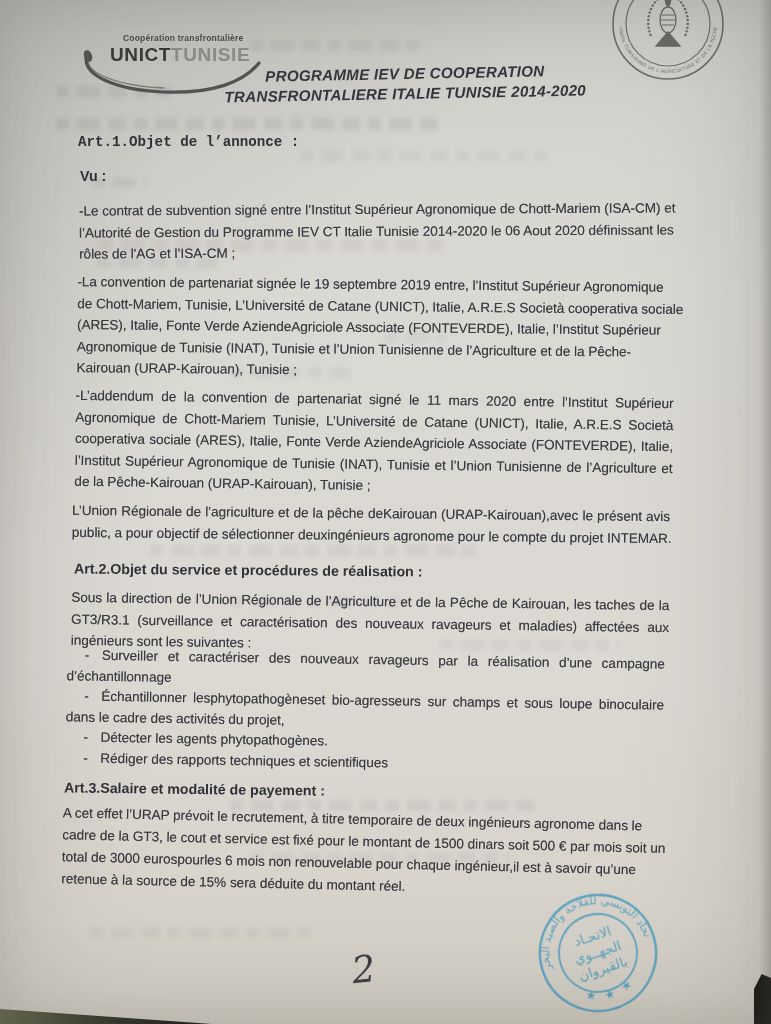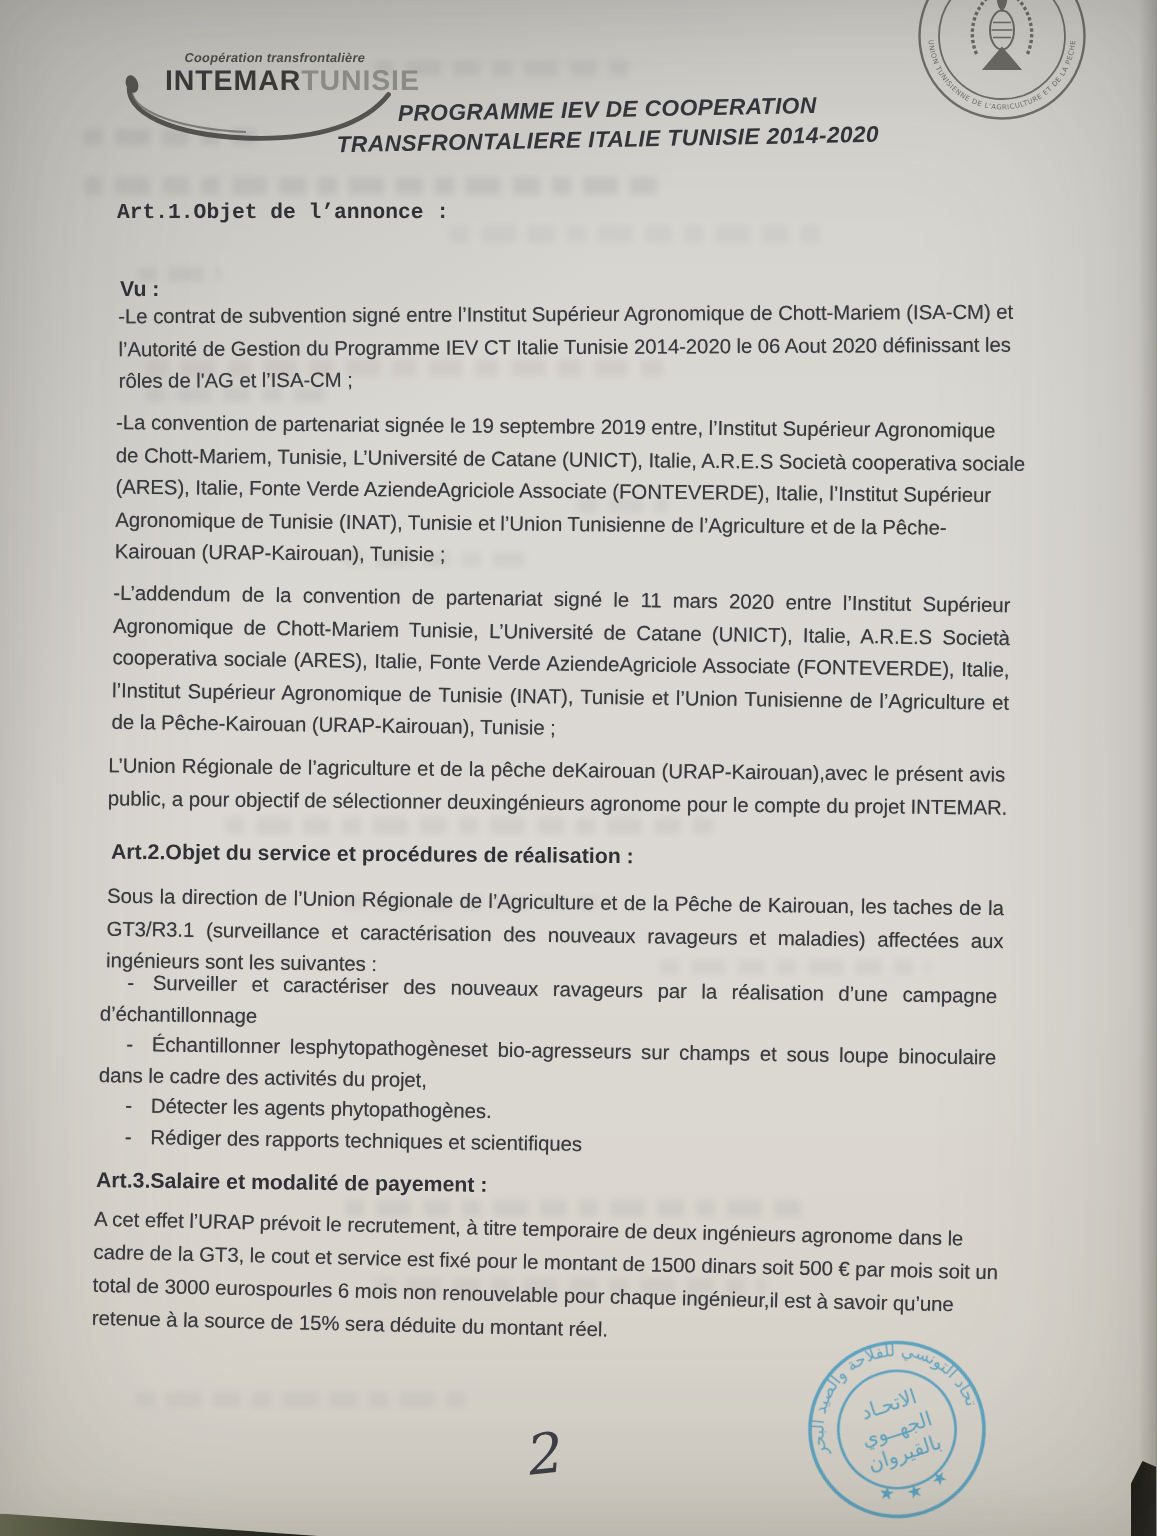--- a/index.html
+++ b/index.html
@@ -12,21 +12,21 @@
     color:#383a40;
   }
   .abs{position:absolute;}
   .blk{position:absolute; width:598px; font-size:13.6px; line-height:21.5px;
        letter-spacing:-0.05px; color:#383a40; text-shadow:0 0 .5px rgba(52,54,60,.55);}
   .line{white-space:nowrap;}
   .line.just{white-space:normal; text-align:justify; text-align-last:justify; width:100%;}
   .hd{font-weight:bold; font-size:14.2px; color:#303238; white-space:nowrap;}
   .title{ text-align:center; font-weight:bold; font-style:italic; font-size:15.2px;
           line-height:19.5px; letter-spacing:.25px; color:#34363c;}
-  .tagline{font-size:8.5px; font-weight:bold; font-style:italic; color:#4a4a48; letter-spacing:.2px;}
+  .tagline{font-size:8.5px; font-weight:bold; color:#4a4a48; letter-spacing:.2px;}
   .brand{font-size:19px; font-weight:bold; letter-spacing:.6px;}
   .brand .b1{color:#39393a;}
   .brand .b2{color:#8f8f8b;text-align:center;}
   .bmark{display:inline-block; margin-left:18px; width:17px;}
   .bullets .line{line-height:20.6px;}
   .pagenum{font-family:"DejaVu Serif", serif; font-style:italic; font-size:37px;
            color:#3d3e46; transform:rotate(-6deg);}
   .ghost{position:absolute; filter:blur(2px); border-radius:2px; pointer-events:none;
     background:repeating-linear-gradient(90deg, #6e6c76 0 13px, transparent 13px 21px,
       #6e6c76 21px 44px, transparent 44px 52px, #6e6c76 52px 70px, transparent 70px 78px);}
@@ -56,21 +56,21 @@
   <div class="ghost" style="left:385px;top:332px;width:60px;height:10px;opacity:.08"></div>
   <div class="ghost" style="left:230px;top:368px;width:120px;height:10px;opacity:.08"></div>
   <div class="ghost" style="left:150px;top:545px;width:330px;height:11px;opacity:.09"></div>
   <div class="ghost" style="left:230px;top:597px;width:180px;height:10px;opacity:.08"></div>
   <div class="ghost" style="left:440px;top:640px;width:180px;height:10px;opacity:.08"></div>
   <div class="ghost" style="left:230px;top:800px;width:310px;height:11px;opacity:.10"></div>
   <div class="ghost" style="left:250px;top:852px;width:260px;height:11px;opacity:.08"></div>
   <div class="ghost" style="left:90px;top:928px;width:220px;height:10px;opacity:.08"></div>
 
   <div class="abs tagline" style="left:123px;top:33px;">Coopération transfrontalière</div>
-  <div class="abs brand" style="left:110px;top:44px;"><span class="b1">INTEMAR</span><span class="b2">TUNISIE</span></div>
+  <div class="abs brand" style="left:110px;top:44px;"><span class="b1">UNICT</span><span class="b2">TUNISIE</span></div>
   <svg class="abs" style="left:80px;top:48px;opacity:.82" width="185" height="55" viewBox="0 0 185 55">
     <path d="M7,6 C0,28 38,42 83,44 C133,46 164,34 179,15" fill="none" stroke="#3c3b39" stroke-width="3.2" stroke-linecap="round"></path>
     <path d="M8,9 C4,26 40,38 84,40" fill="none" stroke="#4a4946" stroke-width="1.4" opacity=".7"></path>
     <ellipse cx="8" cy="8" rx="4" ry="6" fill="#3c3b39" transform="rotate(-20 8 8)"></ellipse>
   </svg>
 
   <svg class="abs" style="left:606px;top:-38px;opacity:.8;filter:blur(.2px)" width="124" height="124" viewBox="0 0 124 124">
     <defs>
       <path id="arcT" d="M 16,62 A 46,46 0 1 1 108,62" fill="none"></path>
       <path id="arcB" d="M 13,62 A 49,49 0 1 0 111,62" fill="none"></path>
@@ -88,21 +88,21 @@
       <path d="M79,74 C85,60 81,44 70,35" stroke-dasharray="2.2,1.6" stroke-width="2.2"></path>
     </g>
   </svg>
 
   <div class="abs title" style="left:175px;top:64px;width:460px;transform:rotate(-1.1deg)">
     <div>PROGRAMME IEV DE COOPERATION</div>
     <div>TRANSFRONTALIERE ITALIE TUNISIE 2014-2020</div>
   </div>
 
   <div class="abs hd" style="left:78px;top:134px;font-family:Liberation Mono, monospace;">Art.1.Objet de l’annonce :</div>
-  <div class="abs hd" style="left:80px;top:185px;">Vu :</div>
+  <div class="abs hd" style="left:80px;top:168px;">Vu :</div>
 
   <div class="blk" style="left:79px;top:199px;transform:rotate(-0.3deg)">
     <div class="line">-Le contrat de subvention signé entre l’Institut Supérieur Agronomique de Chott-Mariem (ISA-CM) et</div>
     <div class="line">l’Autorité de Gestion du Programme IEV CT Italie Tunisie 2014-2020 le 06 Aout 2020 définissant les</div>
     <div class="line">rôles de l'AG et l’ISA-CM ;</div>
   </div>
 
   <div class="blk" style="left:77px;top:274px;transform:rotate(0.55deg)">
     <div class="line">-La convention de partenariat signée le 19 septembre 2019 entre, l’Institut Supérieur Agronomique</div>
     <div class="line">de Chott-Mariem, Tunisie, L’Université de Catane (UNICT), Italie, A.R.E.S Società cooperativa sociale</div>

